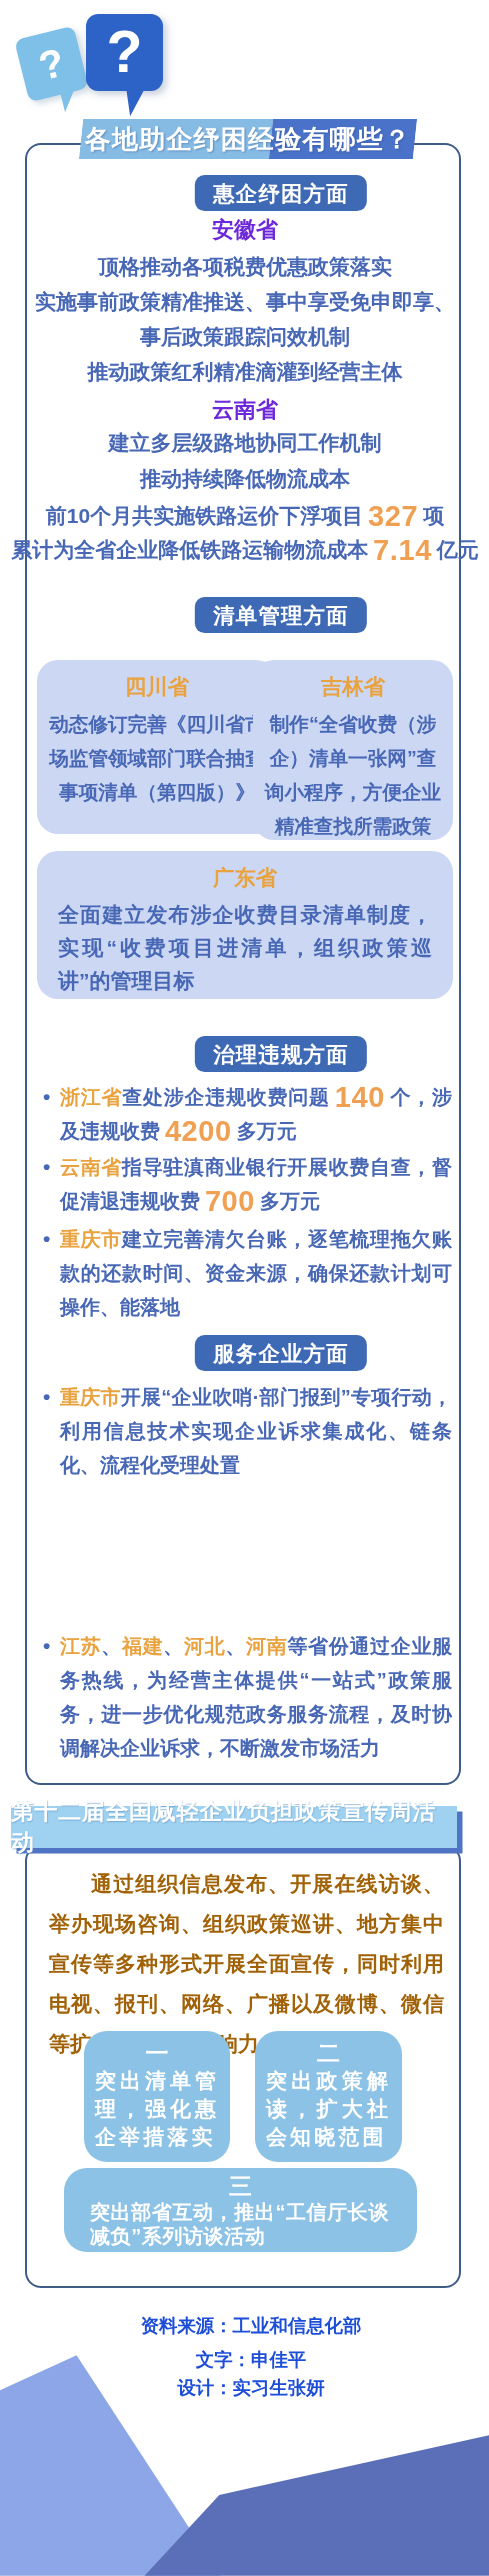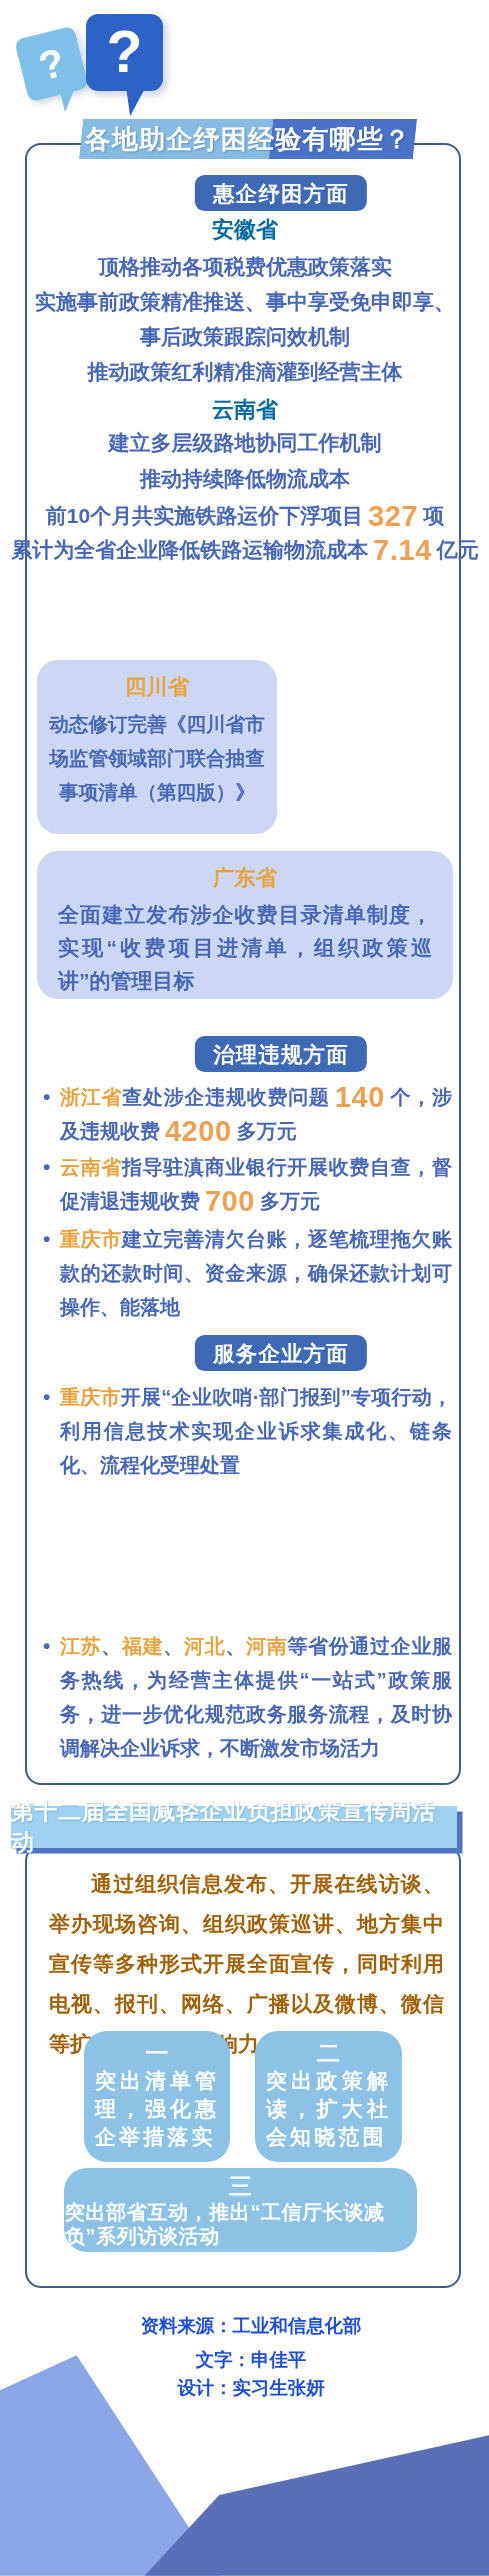--- a/index.html
+++ b/index.html
@@ -38,21 +38,21 @@
   .frame{position:absolute;border:2.4px solid #3f5c86;border-radius:16px;box-sizing:border-box;background:#fff;}
   .frame1{left:24.5px;top:143px;width:436px;height:1642px;z-index:1;}
   .frame2{left:24.5px;top:1845px;width:436px;height:443px;z-index:1;}
   
   .badge{
     position:absolute;left:50%;transform:translateX(-50%);background:#3e69b5;color:#fff;
     font-size:21.4px;padding:3.7px 18.4px;border-radius:9.8px;white-space:nowrap;z-index:6;letter-spacing:1.2px;margin-left:36px;
   }
   
   .cline{position:absolute;left:0;width:490px;text-align:center;color:#4868b6;font-size:21px;white-space:nowrap;z-index:6;}
-  .prov-line{color:#0369a1;font-size:22px;}
+  .prov-line{color:#6d28d9;font-size:22px;}
   .prov{color:#e9a23e;}
   .bignum{color:#f0a052;font-size:29px;line-height:1;vertical-align:-3.1px;margin:0 4.9px;letter-spacing:0.6px;}
   
   .lcard{position:absolute;background:#ccd7f3;border-radius:21px;z-index:6;color:#4868b6;box-sizing:border-box;}
   .lcard .cname{text-align:center;color:#e9a23e;font-size:21.4px;margin:12.2px 0 6.1px 0;}
   .lcard .ctext{font-size:19.6px;line-height:34px;padding:0 11px;text-align:center;}
   .lcard-wide .ctext{font-size:21px;line-height:33px;padding:0 21px;text-align:justify;}
   
   .bullet{
     position:absolute;left:60px;width:392px;color:#4868b6;font-size:20px;line-height:34px;
@@ -66,21 +66,21 @@
     color:#fff;font-size:23px;letter-spacing:0.6px;text-shadow:0.6px 1.2px 1.2px rgba(90,140,190,.55);
   }
   .intro{
     position:absolute;left:49px;top:1864px;width:395px;color:#a16207;font-size:21px;line-height:40px;
     text-indent:2em;text-align:justify;z-index:6;
   }
   
   .scard{position:absolute;background:#8cc2e6;border-radius:23px;color:#fff;z-index:6;box-sizing:border-box;}
   .scard .snum{text-align:center;font-size:23px;margin-top:8.6px;line-height:27px;}
   .scard .stext{font-size:21px;line-height:28px;padding:0 11px;text-align:justify;letter-spacing:3.1px;}
-  .scard3 .stext{letter-spacing:0.6px;text-align:left;padding:0 1px;line-height:21px;}
+  .scard3 .stext{letter-spacing:0.6px;text-align:left;padding:0 26px;line-height:21px;}
   .scard3 .stext{line-height:22px;}
   
   .credit{position:absolute;left:6px;width:490px;text-align:center;color:#1d4ed8;font-size:18.4px;z-index:6;}
   .mountains{position:absolute;left:0;top:2349px;z-index:5;}
 </style>
 </head>
 <body>
 
 <div class="canvas">
 
@@ -104,23 +104,28 @@
   <div class="cline" style="top:253px">顶格推动各项税费优惠政策落实</div>
   <div class="cline" style="top:288px">实施事前政策精准推送、事中享受免申即享、</div>
   <div class="cline" style="top:323px">事后政策跟踪问效机制</div>
   <div class="cline" style="top:358px">推动政策红利精准滴灌到经营主体</div>
   <div class="cline prov-line" style="top:395px">云南省</div>
   <div class="cline" style="top:429px">建立多层级路地协同工作机制</div>
   <div class="cline" style="top:465px">推动持续降低物流成本</div>
   <div class="cline" style="top:502px"><span>前10个月共实施铁路运价下浮项目</span><span class="bignum">327</span><span>项</span></div>
   <div class="cline" style="top:536px"><span>累计为全省企业降低铁路运输物流成本</span><span class="bignum">7.14</span><span>亿元</span></div>
 
+  <div class="badge" style="top:597px">清单管理方面</div>
   <div class="lcard" style="left:37px;top:660px;width:240px;height:174px;">
     <div class="cname">四川省</div>
     <div class="ctext">动态修订完善《四川省市场监管领域部门联合抽查事项清单（第四版）》</div>
+  </div>
+  <div class="lcard" style="left:253px;top:660px;width:200px;height:180px;">
+    <div class="cname">吉林省</div>
+    <div class="ctext">制作“全省收费（涉企）清单一张网”查询小程序，方便企业精准查找所需政策</div>
   </div>
   <div class="lcard lcard-wide" style="left:37px;top:851px;width:416px;height:148px;">
     <div class="cname">广东省</div>
     <div class="ctext">全面建立发布涉企收费目录清单制度，实现“收费项目进清单，组织政策巡讲”的管理目标</div>
   </div>
 
   <div class="badge" style="top:1036px">治理违规方面</div>
   <div class="bullet" style="top:1080px"><span class="prov">浙江省</span><span>查处涉企违规收费问题</span><span class="bignum">140</span><span>个，涉及违规收费</span><span class="bignum">4200</span><span>多万元</span></div>
   <div class="bullet" style="top:1150px"><span class="prov">云南省</span><span>指导驻滇商业银行开展收费自查，督促清退违规收费</span><span class="bignum">700</span><span>多万元</span></div>
   <div class="bullet" style="top:1222px"><span class="prov">重庆市</span><span>建立完善清欠台账，逐笔梳理拖欠账款的还款时间、资金来源，确保还款计划可操作、能落地</span></div>

